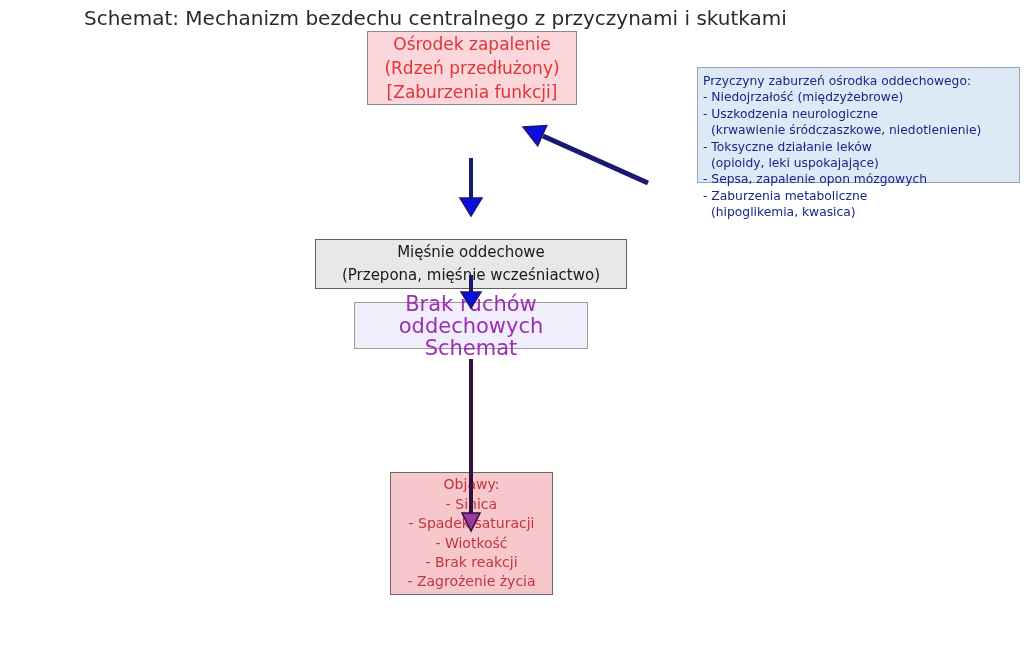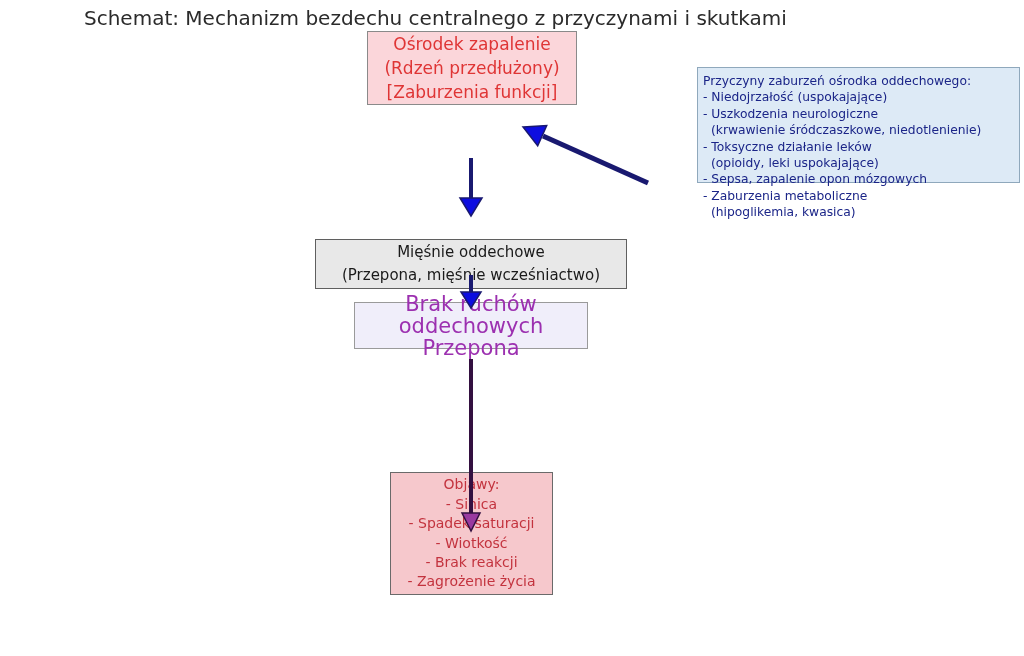--- a/index.html
+++ b/index.html
@@ -86,38 +86,38 @@
   <div class="title">Schemat: Mechanizm bezdechu centralnego z przyczynami i skutkami</div>
 
   <div class="box center-box">
     <div class="line">Ośrodek zapalenie</div>
     <div class="line">(Rdzeń przedłużony)</div>
     <div class="line">[Zaburzenia funkcji]</div>
   </div>
 
   <div class="box causes-box">
     <div class="line">Przyczyny zaburzeń ośrodka oddechowego:</div>
-    <div class="line">- Niedojrzałość (uspokajające)</div>
+    <div class="line">- Niedojrzałość (międzyżebrowe)</div>
     <div class="line">- Uszkodzenia neurologiczne</div>
     <div class="line cont">(krwawienie śródczaszkowe, niedotlenienie)</div>
     <div class="line">- Toksyczne działanie leków</div>
     <div class="line cont">(opioidy, leki uspokajające)</div>
     <div class="line">- Sepsa, zapalenie opon mózgowych</div>
     <div class="line">- Zaburzenia metaboliczne</div>
     <div class="line cont">(hipoglikemia, kwasica)</div>
   </div>
 
   <div class="box muscles-box">
     <div class="line">Mięśnie oddechowe</div>
     <div class="line">(Przepona, mięśnie wcześniactwo)</div>
   </div>
 
   <div class="box apnea-box">
     <div class="line">Brak ruchów oddechowych</div>
-    <div class="line">Przepona</div>
+    <div class="line">Schemat</div>
   </div>
 
   <div class="box symptoms-box">
     <div class="line">Objawy:</div>
     <div class="line">- Sinica</div>
     <div class="line">- Spadek saturacji</div>
     <div class="line">- Wiotkość</div>
     <div class="line">- Brak reakcji</div>
     <div class="line">- Zagrożenie życia</div>
   </div>

